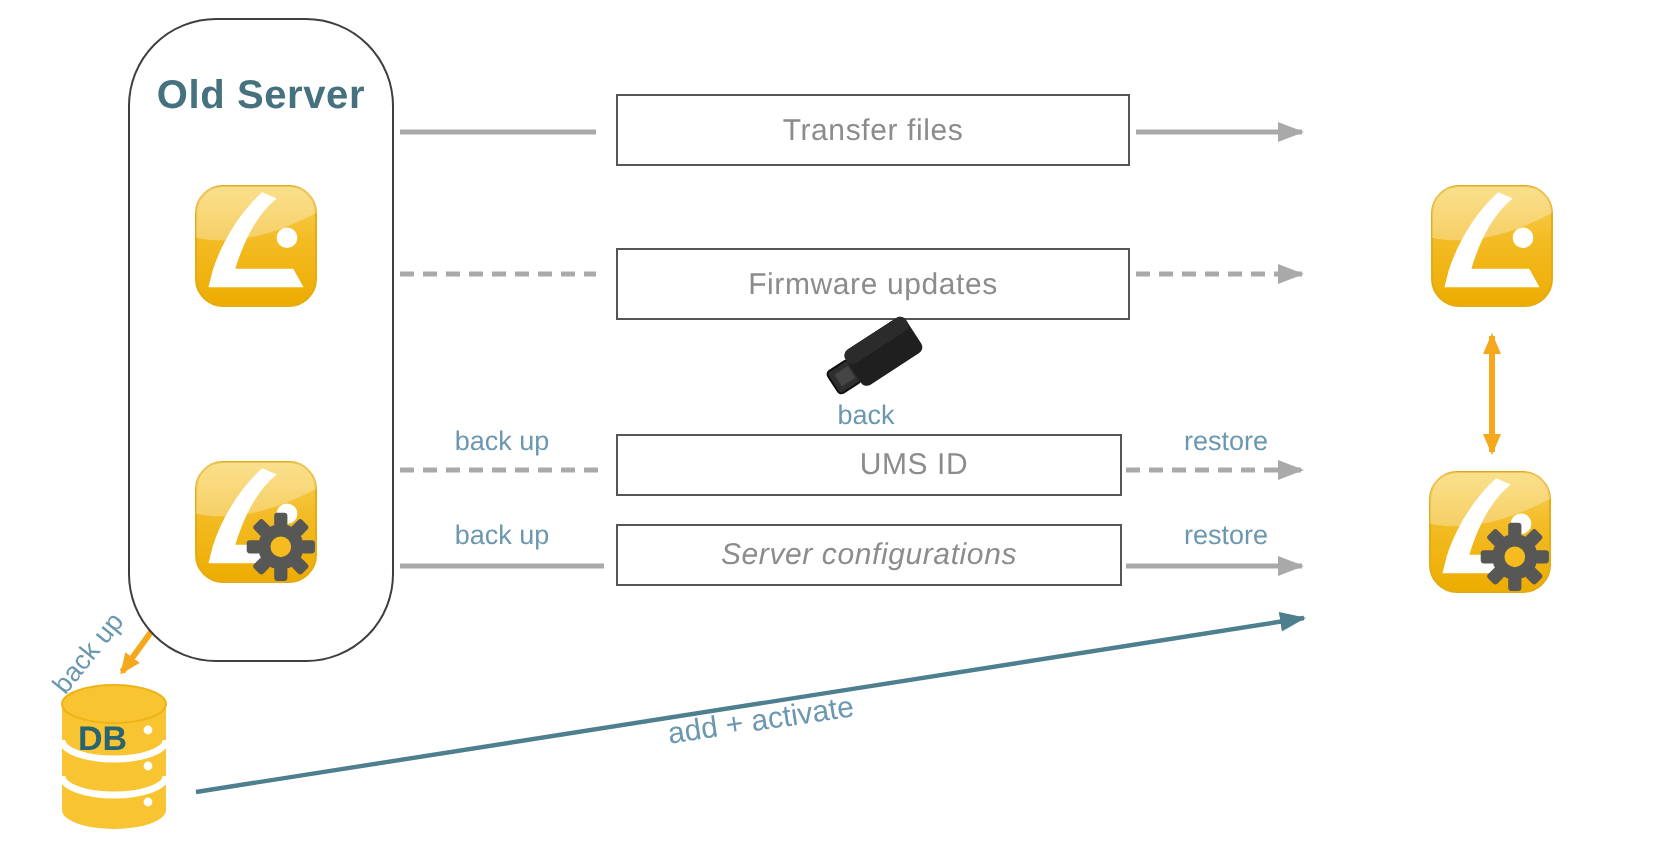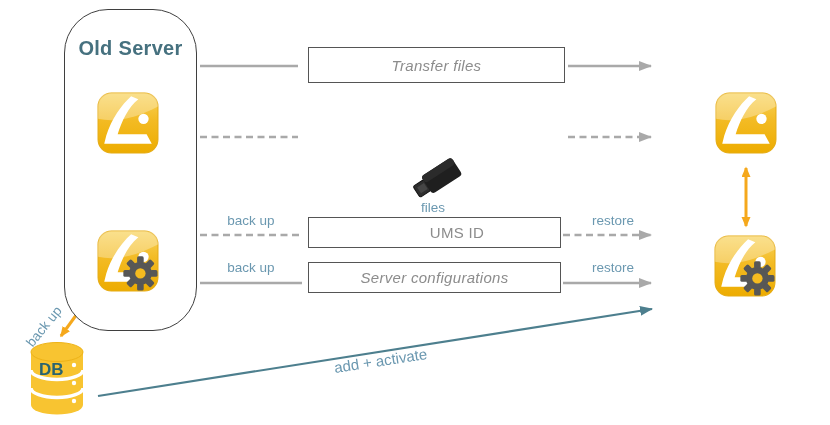--- a/index.html
+++ b/index.html
@@ -124,39 +124,42 @@
         <rect x="-3.2" y="-16.5" width="6.4" height="7" rx="1.5" transform="rotate(135)"></rect>
         <rect x="-3.2" y="-16.5" width="6.4" height="7" rx="1.5" transform="rotate(180)"></rect>
         <rect x="-3.2" y="-16.5" width="6.4" height="7" rx="1.5" transform="rotate(225)"></rect>
         <rect x="-3.2" y="-16.5" width="6.4" height="7" rx="1.5" transform="rotate(270)"></rect>
         <rect x="-3.2" y="-16.5" width="6.4" height="7" rx="1.5" transform="rotate(315)"></rect>
       </g>
       <circle r="5" fill="#f5bb1f"></circle>
     </g>
   </svg>
 
-  <div class="step-box" style="left:308px;top:47px;width:257px;height:36px;font-style:italic;">
+  <div class="step-box" style="left:308px;top:47px;width:257px;height:36px;">
     <span>Transfer files</span>
+  </div>
+  <div class="step-box" style="left:308px;top:124px;width:257px;height:36px;">
+    <span>Firmware updates</span>
   </div>
   <div class="step-box" style="left:308px;top:217px;width:253px;height:31px;padding-left:45px;">
     <span>UMS ID</span>
   </div>
   <div class="step-box" style="left:308px;top:262px;width:253px;height:31px;font-style:italic;">
     <span>Server configurations</span>
   </div>
 
   <svg class="abs" style="left:404px;top:159px;" width="58" height="44" viewBox="0 0 58 44">
     <g transform="translate(31,21) rotate(-33)">
       <rect x="-22" y="-6.5" width="13" height="13" rx="2" fill="#2e2e2e" stroke="#111111" stroke-width="1"></rect>
       <rect x="-19" y="-3.5" width="8" height="7" fill="#454545"></rect>
       <rect x="-10" y="-10.5" width="36" height="21" rx="3.5" fill="#1f1f1f"></rect>
       <rect x="-10" y="-10.5" width="36" height="8" rx="3.5" fill="#2b2b2b"></rect>
     </g>
   </svg>
-  <div class="flow-label" style="left:404px;top:200px;width:58px;">files</div>
+  <div class="flow-label" style="left:404px;top:200px;width:58px;">back</div>
 
   <div class="flow-label" style="left:200px;top:213px;width:102px;">back up</div>
   <div class="flow-label" style="left:562px;top:213px;width:102px;">restore</div>
   <div class="flow-label" style="left:200px;top:260px;width:102px;">back up</div>
   <div class="flow-label" style="left:562px;top:260px;width:102px;">restore</div>
 
   <div class="flow-label rot-db" style="left:10px;top:319px;width:68px;">back up</div>
 
   <div class="flow-label rot-add" style="left:308px;top:352px;width:145px;">add + activate</div>
 

